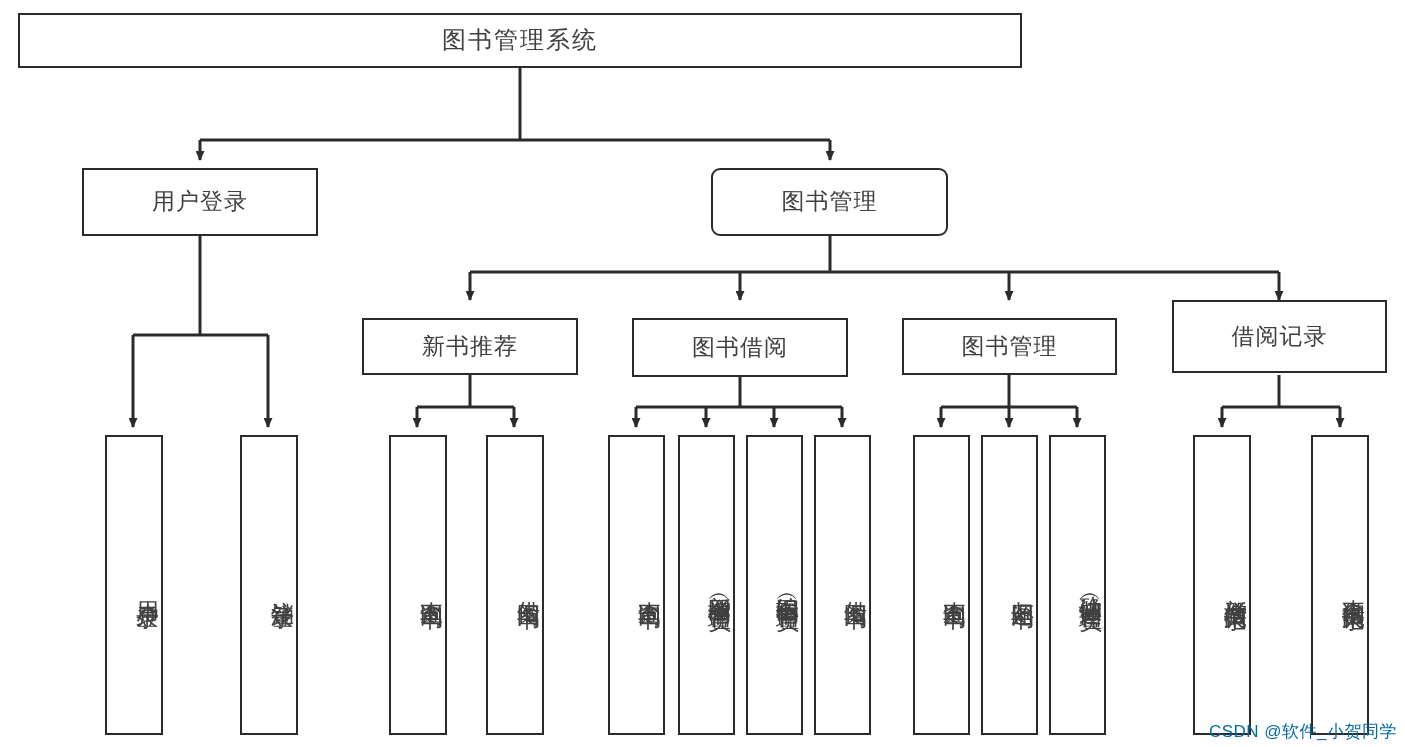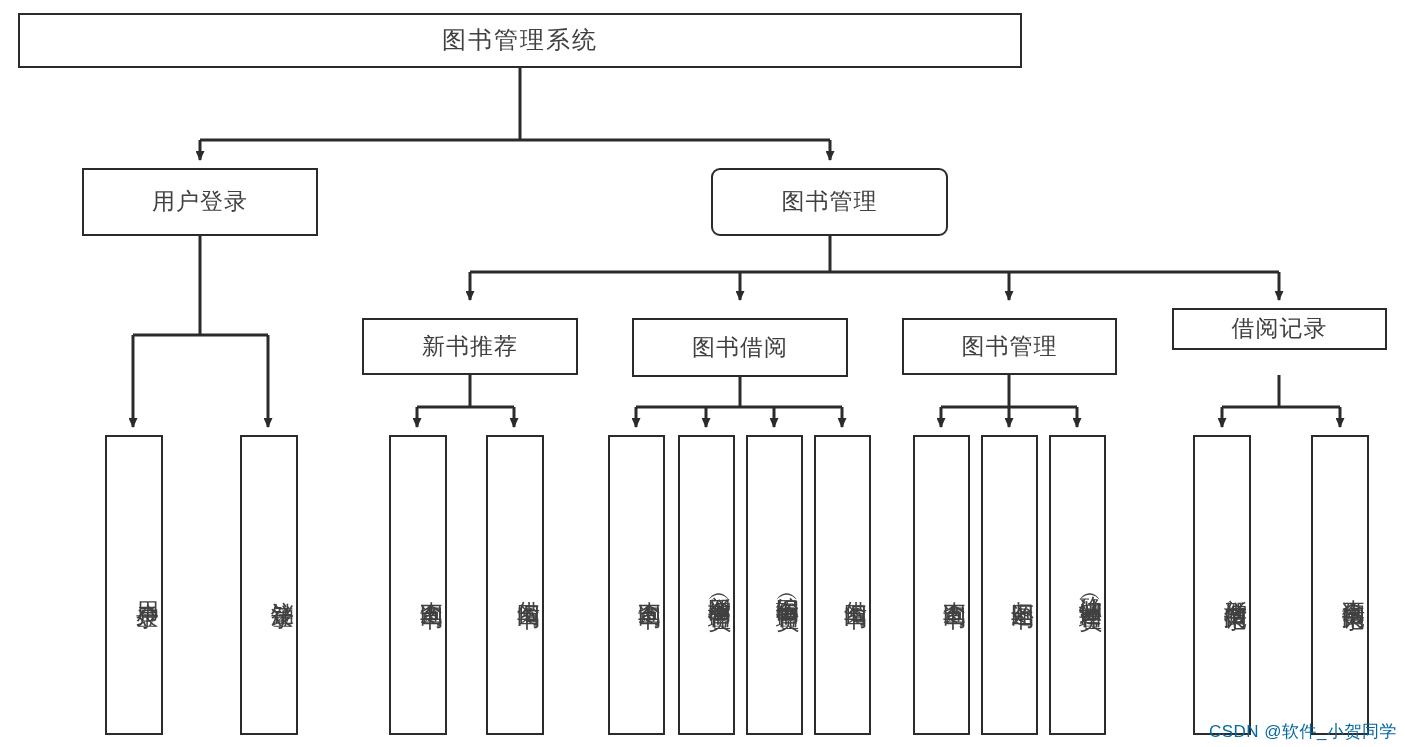--- a/index.html
+++ b/index.html
@@ -115,21 +115,21 @@
   <div class="node h" style="left:82px;top:168px;width:236px;height:68px;">用户登录</div>
 
   <div class="node h" style="left:711px;top:168px;width:237px;height:68px;border-radius:9px;">图书管理</div>
 
   <div class="node h" style="left:362px;top:318px;width:216px;height:57px;">新书推荐</div>
 
   <div class="node h" style="left:632px;top:318px;width:216px;height:59px;">图书借阅</div>
 
   <div class="node h" style="left:902px;top:318px;width:215px;height:57px;">图书管理</div>
 
-  <div class="node h" style="left:1172px;top:308px;width:215px;height:42px;">借阅记录</div>
+  <div class="node h" style="left:1172px;top:300px;width:215px;height:73px;">借阅记录</div>
 
   <div class="node v" style="left:105px;top:435px;width:58px;height:300px;">
     <span class="vtext">用户登录</span>
   </div>
   <div class="node v" style="left:240px;top:435px;width:58px;height:300px;">
     <span class="vtext">注销登录</span>
   </div>
 
   <div class="node v" style="left:389px;top:435px;width:58px;height:300px;">
     <span class="vtext">查询图书</span>

